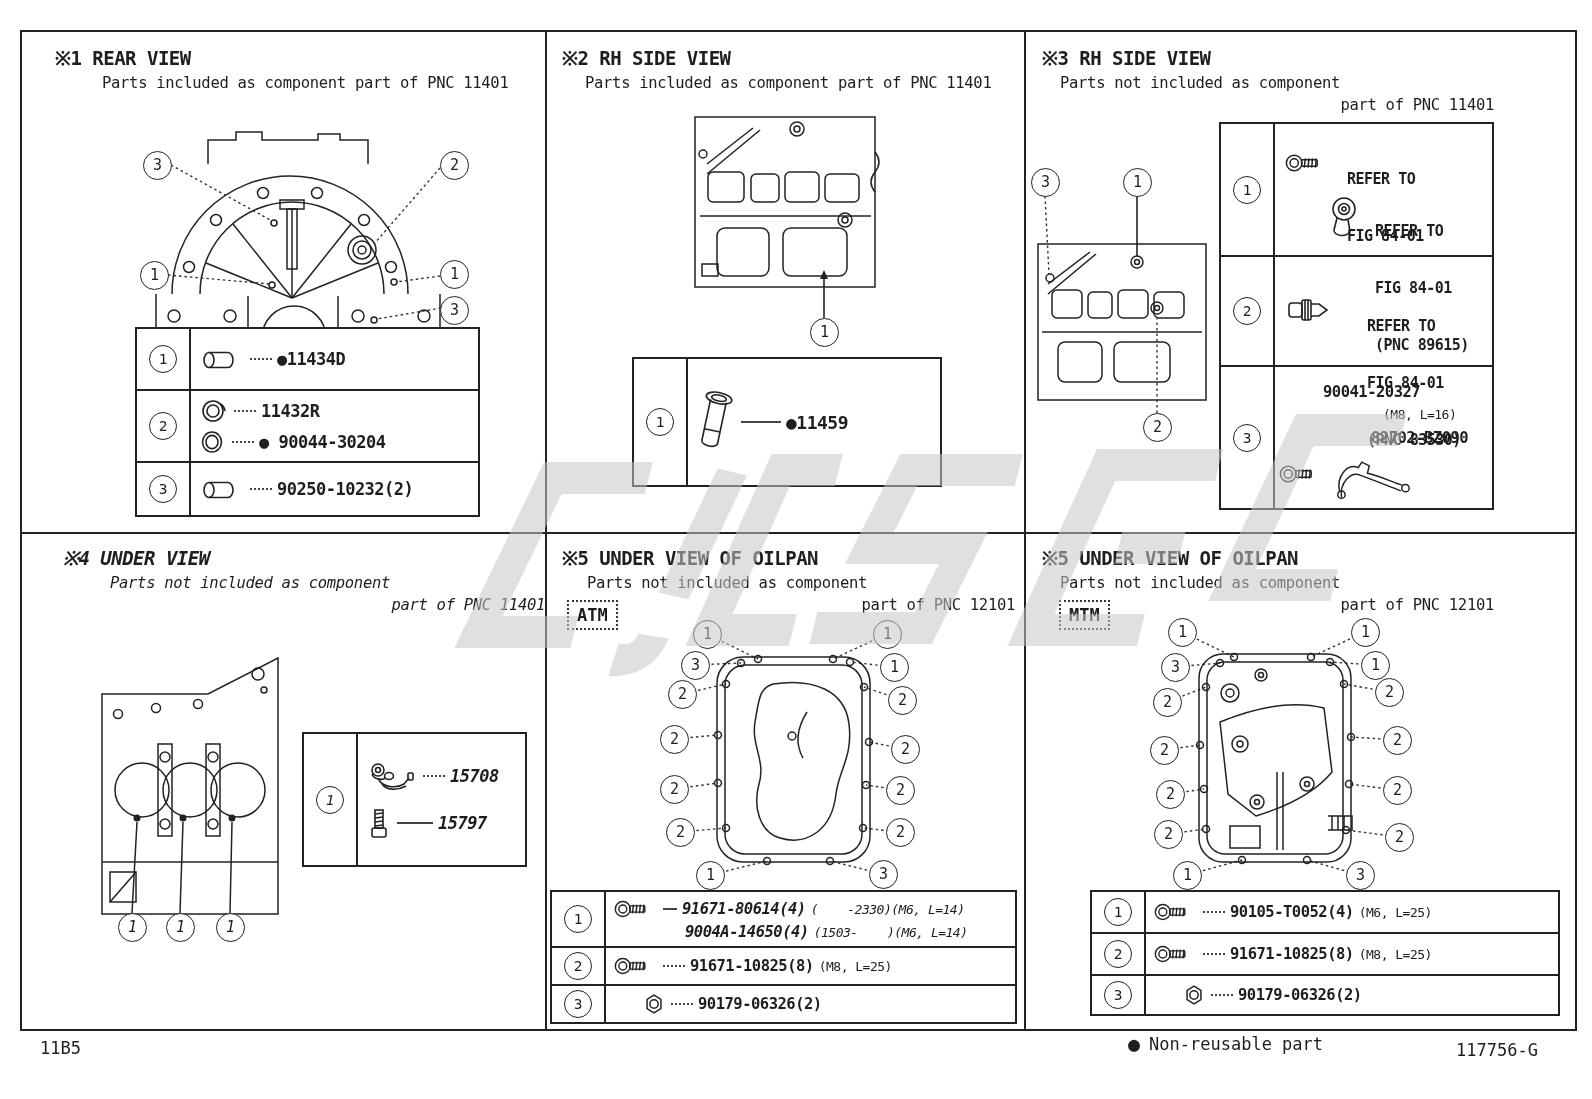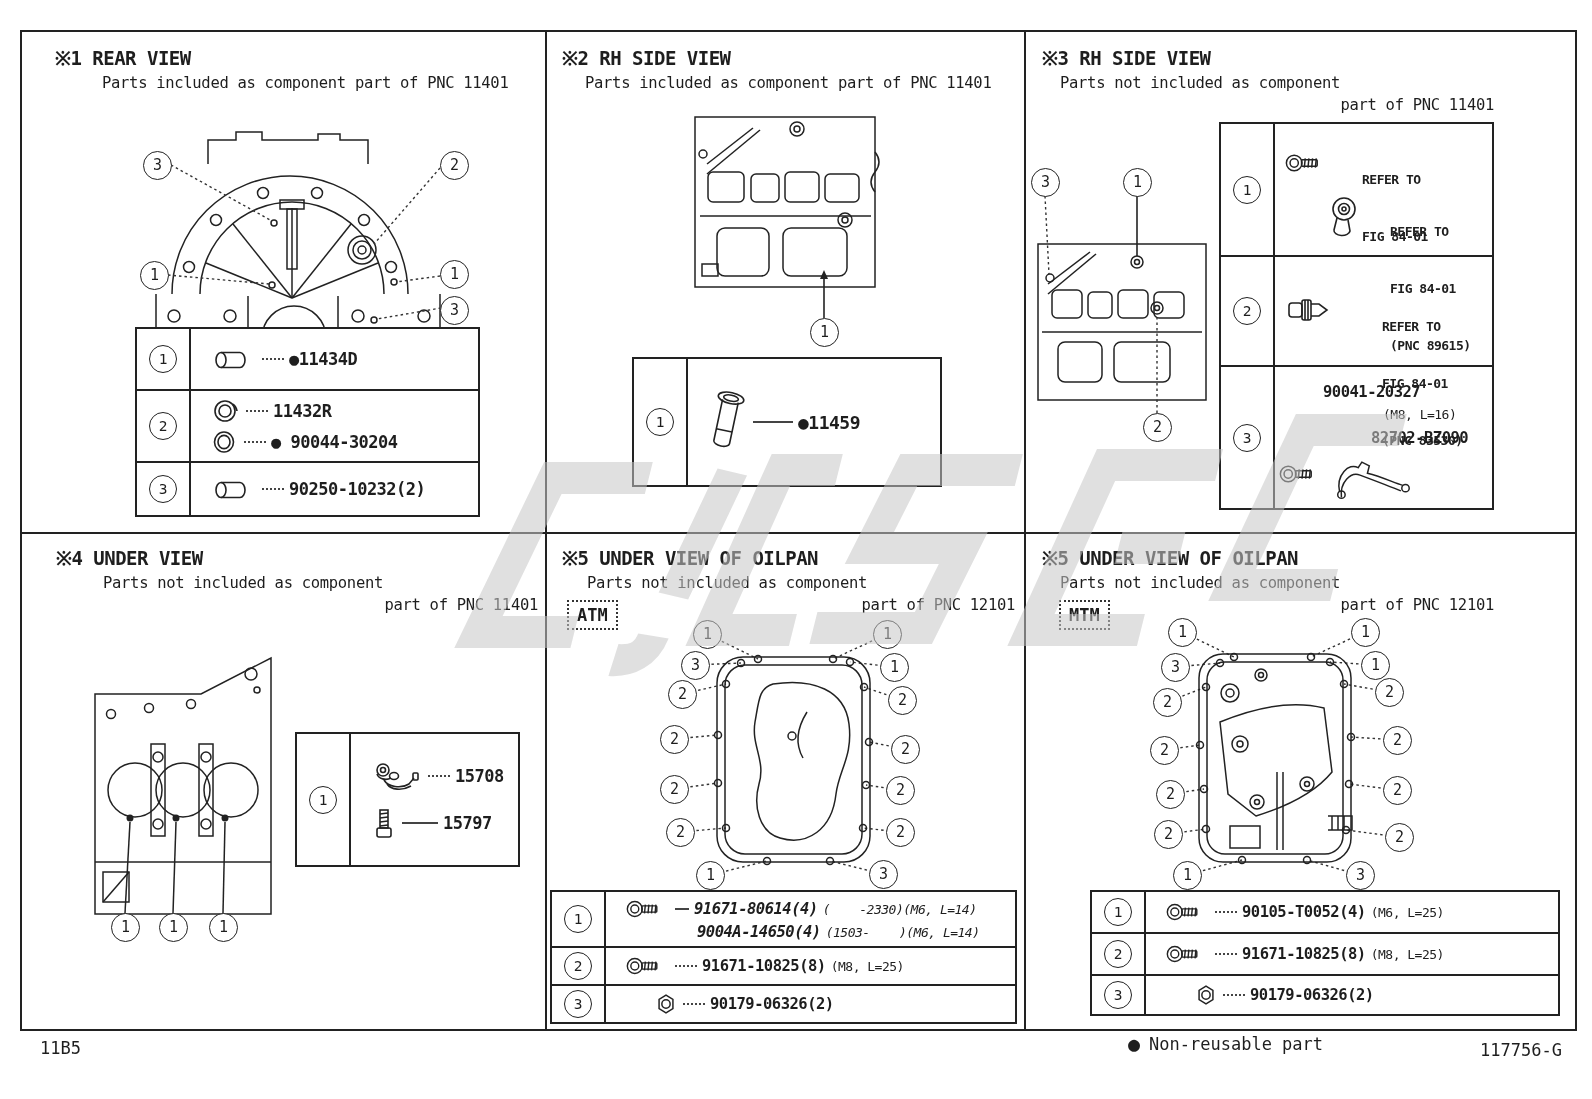--- a/index.html
+++ b/index.html
@@ -14,32 +14,32 @@
   .psub.right{text-align:right;}
   .tag{position:absolute;border:2px dotted #333;font-size:17px;font-weight:bold;padding:3px 8px;background:#fff;}
   .co{position:absolute;width:27px;height:27px;border:1.7px solid #222;border-radius:50%;background:#fff;
       display:flex;align-items:center;justify-content:center;font-size:15px;line-height:1;z-index:3;}
   .ptable{position:absolute;border:2px solid #222;background:#fff;display:flex;flex-direction:column;box-sizing:border-box;z-index:2;}
   .trow{display:flex;border-bottom:2px solid #222;flex:0 0 auto;box-sizing:border-box;}
   .trow:last-child{border-bottom:none;}
   .tnum{width:54px;flex:0 0 54px;display:flex;align-items:center;justify-content:center;border-right:2px solid #222;box-sizing:border-box;}
   .cnum{width:26px;height:26px;border:1.6px solid #222;border-radius:50%;display:flex;align-items:center;
         justify-content:center;font-size:14.5px;background:#fff;}
-  .tbody{flex:1;display:flex;flex-direction:column;justify-content:center;padding:4px 20px;gap:5px;box-sizing:border-box;}
+  .tbody{flex:1;display:flex;flex-direction:column;justify-content:center;padding:4px 8px;gap:5px;box-sizing:border-box;}
   .tbody.rel{display:block;position:relative;padding:0;}
   .pline{display:flex;align-items:center;gap:5px;}
   .pnum{font-weight:bold;font-size:17px;white-space:pre;letter-spacing:-0.5px;}
   .pnum.sm{font-size:15.5px;}
   .pspec{font-size:13px;white-space:pre;letter-spacing:-0.5px;}
   .lead{flex:0 0 22px;border-top:2px dotted #444;height:0;}
   .lead.solid{border-top-style:solid;}
   .spacer{flex:0 0 66px;}
   .icon{flex:0 0 auto;stroke:#222;fill:none;stroke-width:1.6;}
   .abs{position:absolute;white-space:pre;}
-  .reftxt{font-weight:bold;font-size:13px;line-height:19px;letter-spacing:-0.5px;margin-left:15px;}
+  .reftxt{font-weight:bold;font-size:15px;line-height:19px;letter-spacing:-0.5px;}
   .watermark{position:absolute;left:0;top:0;z-index:4;pointer-events:none;opacity:0.55;}
   .footer-item{position:absolute;font-size:17px;white-space:nowrap;}
 </style>
 </head>
 <body>
 
 <div class="sheet">
   <div class="vline" style="left:523px;top:0;width:2px;height:997px;"></div>
   <div class="vline" style="left:1002px;top:0;width:2px;height:997px;"></div>
   <div class="hline" style="left:0;top:500px;width:1553px;height:2px;"></div>
@@ -305,21 +305,21 @@
             <path d="M16,50 C14,34 26,22 36,26 C52,32 68,38 80,43"></path>
             <circle cx="85" cy="40" r="4"></circle>
               <circle cx="16" cy="47" r="4"></circle>
           </svg>
           <line></line>
         </div>
       </div>
     </div>
   </div>
 
-  <div class="panel" style="left:1px;top:500px;width:523px;height:362px;">
+  <div class="panel" style="left:8px;top:500px;width:523px;height:362px;font-style:italic;">
     <div class="ptitle" style="left:33px;top:13px;">※4 UNDER VIEW</div>
     <div class="psub" style="left:80px;top:42px;">Parts not included as component</div>
     <div class="psub right" style="left:342px;top:64px;width:173px;">part of PNC 11401</div>
     <svg class="art" width="523" height="497" viewBox="0 0 523 497">
       <g stroke="#222" fill="none" stroke-width="1.5">
         <path d="M72,162 L178,162 L248,126 L248,382 L72,382 Z"></path>
         <circle cx="112" cy="258" r="27"></circle>
           <circle cx="160" cy="258" r="27"></circle>
           <circle cx="208" cy="258" r="27"></circle>
         <rect x="128" y="212" width="14" height="92"></rect>
@@ -655,13 +655,13 @@
     <path d="M1185,465 L1072,465 L1038,630 L1148,630 M1105,548 L1168,548"></path>
     <path d="M1360,430 L1262,430 L1228,585 L1330,585"></path>
   </g>
 </svg>
 
 <div class="footer-item" style="left:40px;top:1038px;">11B5</div>
 <div class="footer-item" style="left:1128px;top:1034px;display:flex;align-items:center;gap:9px;">
   <span style="font-size:20px;line-height:1;">●</span>
   <span>Non-reusable part</span>
 </div>
-<div class="footer-item" style="left:1456px;top:1040px;margin-left:24px;">117756-G</div>
+<div class="footer-item" style="left:1456px;top:1040px;">117756-G</div>
 
 </body></html>

